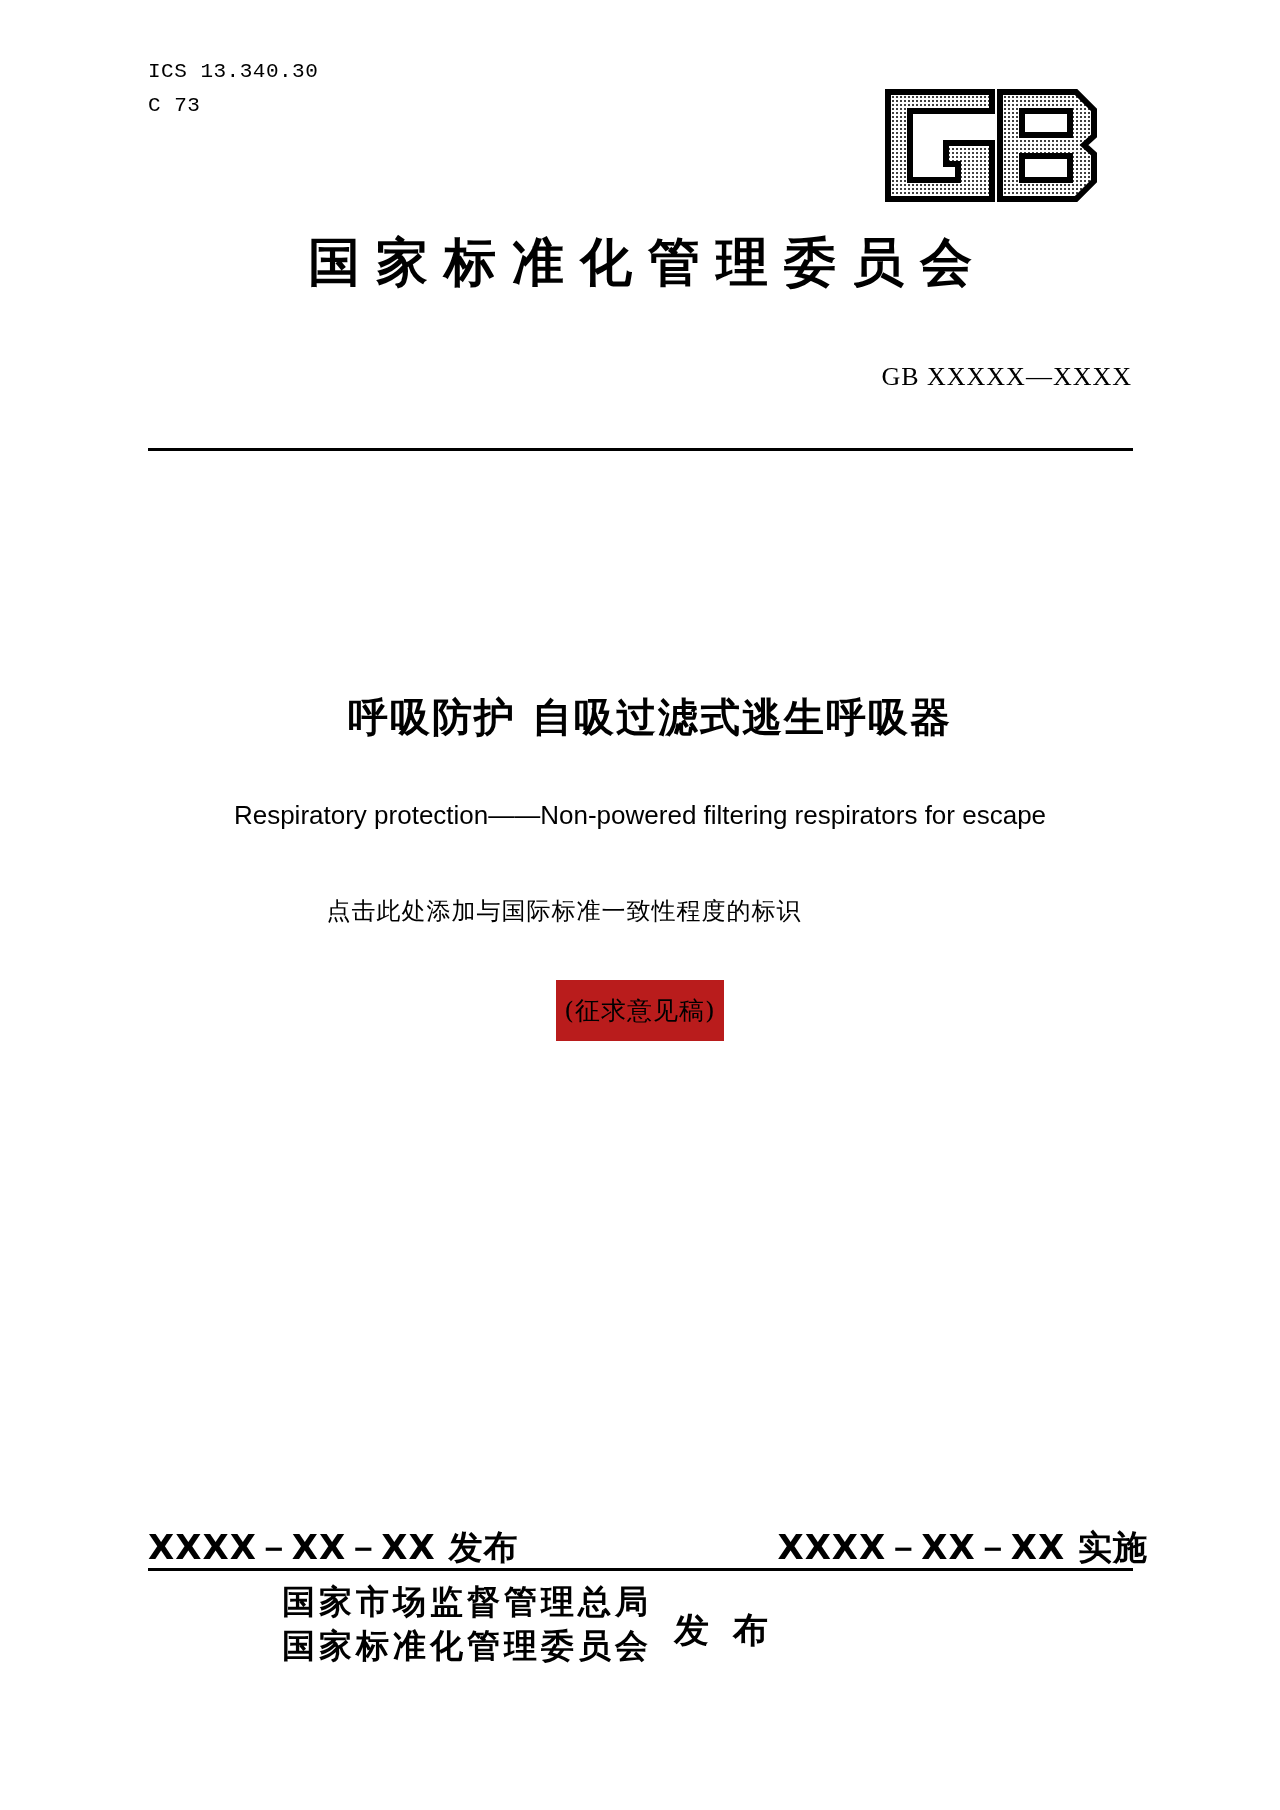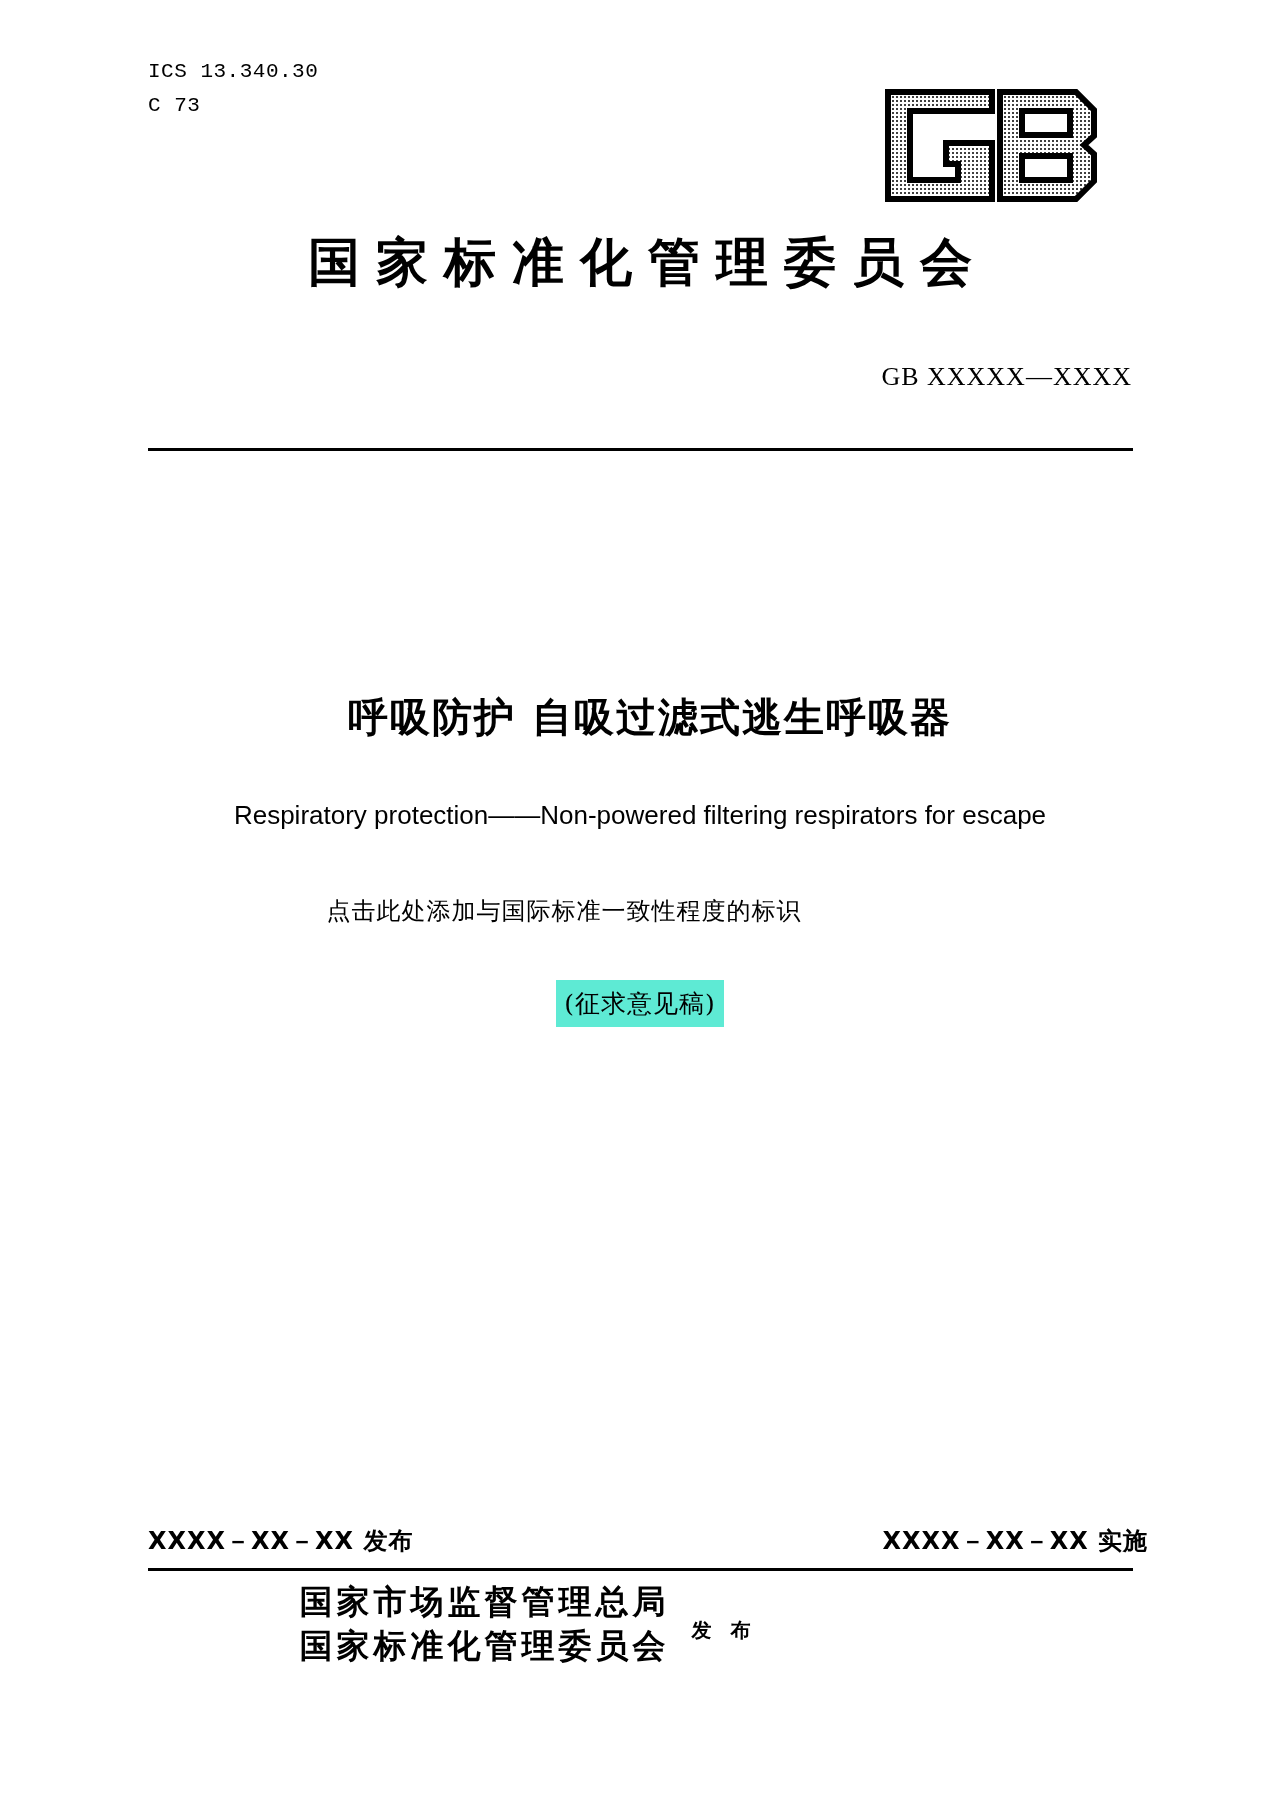--- a/index.html
+++ b/index.html
@@ -114,38 +114,38 @@
 
   .doc-stage-wrap {
     position: absolute;
     left: 0;
     top: 980px;
     width: 1280px;
     text-align: center;
   }
   .doc-stage {
     display: inline-block;
-    background: #5eead4;
-    padding: 7px 8px;
+    background: #b91c1c;
+    padding: 14px 8px;
     font-family: "DejaVu Serif", serif;
     font-size: 25px;
     letter-spacing: 1px;
   }
 
   
   .footer-dates {
     position: absolute;
     left: 148px;
     top: 1525px;
     width: 1000px;
     display: flex;
     justify-content: space-between;
     font-family: "DejaVu Sans", sans-serif;
     font-weight: bold;
-    font-size: 24px;
+    font-size: 34px;
     letter-spacing: 1px;
   }
   .rule-bottom {
     top: 1568px;
     border-top: 3px solid #000;
   }
 
   .footer-org {
     position: absolute;
     left: 0;
@@ -164,21 +164,21 @@
     font-weight: bold;
     font-size: 33px;
     letter-spacing: 4px;
     line-height: 44px;
     vertical-align: middle;
   }
   .org-publish {
     display: inline-block;
     font-family: "DejaVu Sans", sans-serif;
     font-weight: bold;
-    font-size: 20px;
+    font-size: 35px;
     letter-spacing: 6px;
     vertical-align: middle;
     padding-left: 22px;
     padding-top: 12px;
   }
 </style>
 </head>
 <body>
 
 <div class="page">

